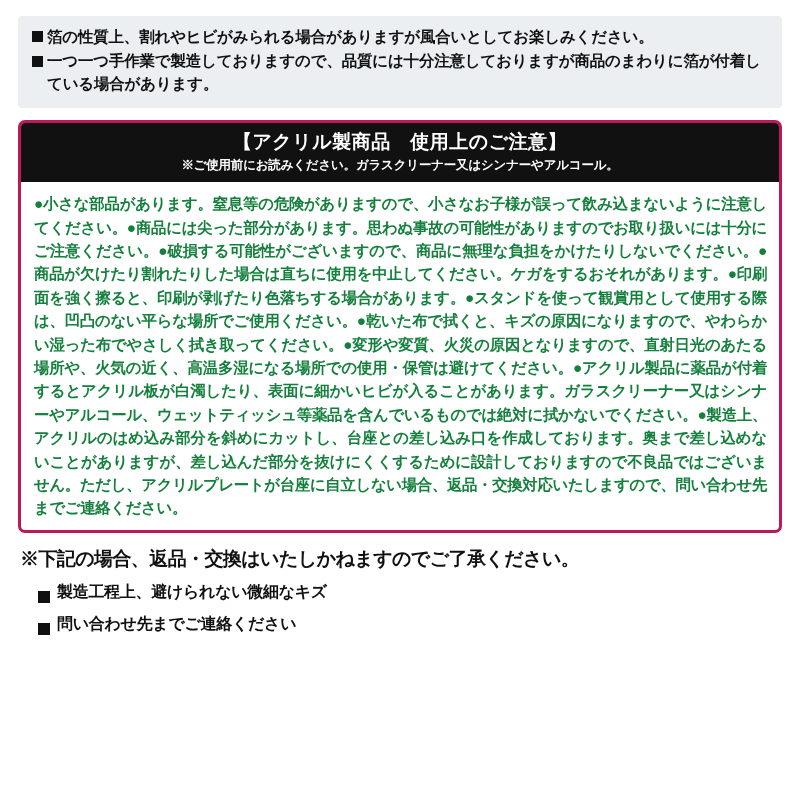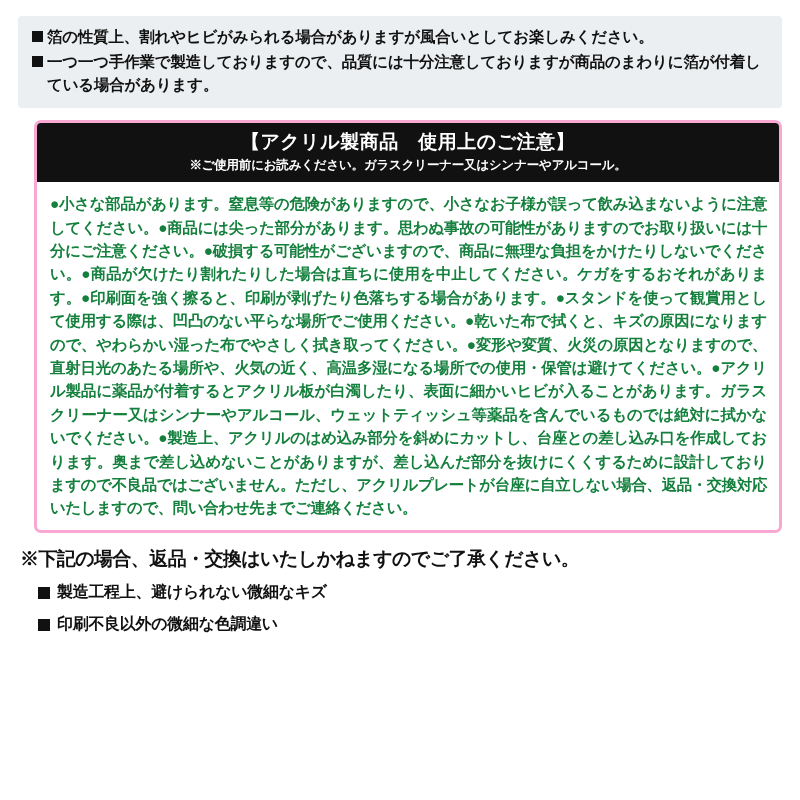--- a/index.html
+++ b/index.html
@@ -34,39 +34,39 @@
     display: flex;
     align-items: flex-start;
     font-size: 15.5px;
     line-height: 1.45;
     font-weight: 700;
     letter-spacing: -0.2px;
     color: #111111;
   }
   .foil-line + .foil-line {
     margin-top: 3px;
+    font-family: Liberation Mono, monospace;
   }
   .sq {
     flex: 0 0 auto;
     width: 11px;
     height: 11px;
     background: #111111;
     margin-top: 5px;
     margin-right: 4px;
   }
   .foil-text {
     flex: 1 1 auto;
   }
 
   
   .card {
-    border: 3px solid #f9a8d4;
+    border: 3px solid #be185d;
     border-radius: 7px;
     overflow: hidden;
-    margin-left: 16px;
   }
   .card-header {
     background: #111111;
     color: #ffffff;
     text-align: center;
     padding: 7px 6px 8px 6px;
   }
   .card-header .title {
     font-size: 19px;
     font-weight: 700;
@@ -96,21 +96,21 @@
   }
   .returns-title {
     font-size: 19px;
     font-weight: 700;
     letter-spacing: -0.6px;
     line-height: 1.3;
     margin-bottom: 9px;
   }
   .returns-item {
     display: flex;
-    align-items: flex-start;
+    align-items: flex-end;
     font-size: 16px;
     font-weight: 700;
     letter-spacing: -0.3px;
     line-height: 1.4;
     margin: 0 0 10px 18px;
   }
   .returns-item .sq {
     width: 12px;
     height: 12px;
     margin-top: 6px;
@@ -143,17 +143,17 @@
 
   <div class="returns">
     <div class="returns-title">※下記の場合、返品・交換はいたしかねますのでご了承ください。</div>
 
     <div class="returns-item">
       <span class="sq"></span>
       <span>製造工程上、避けられない微細なキズ</span>
     </div>
     <div class="returns-item">
       <span class="sq"></span>
-      <span>印刷不良以外の微細な色調違い</span>
+      <span>問い合わせ先までご連絡ください</span>
     </div>
   </div>
 
 </div>
 
 </body></html>

